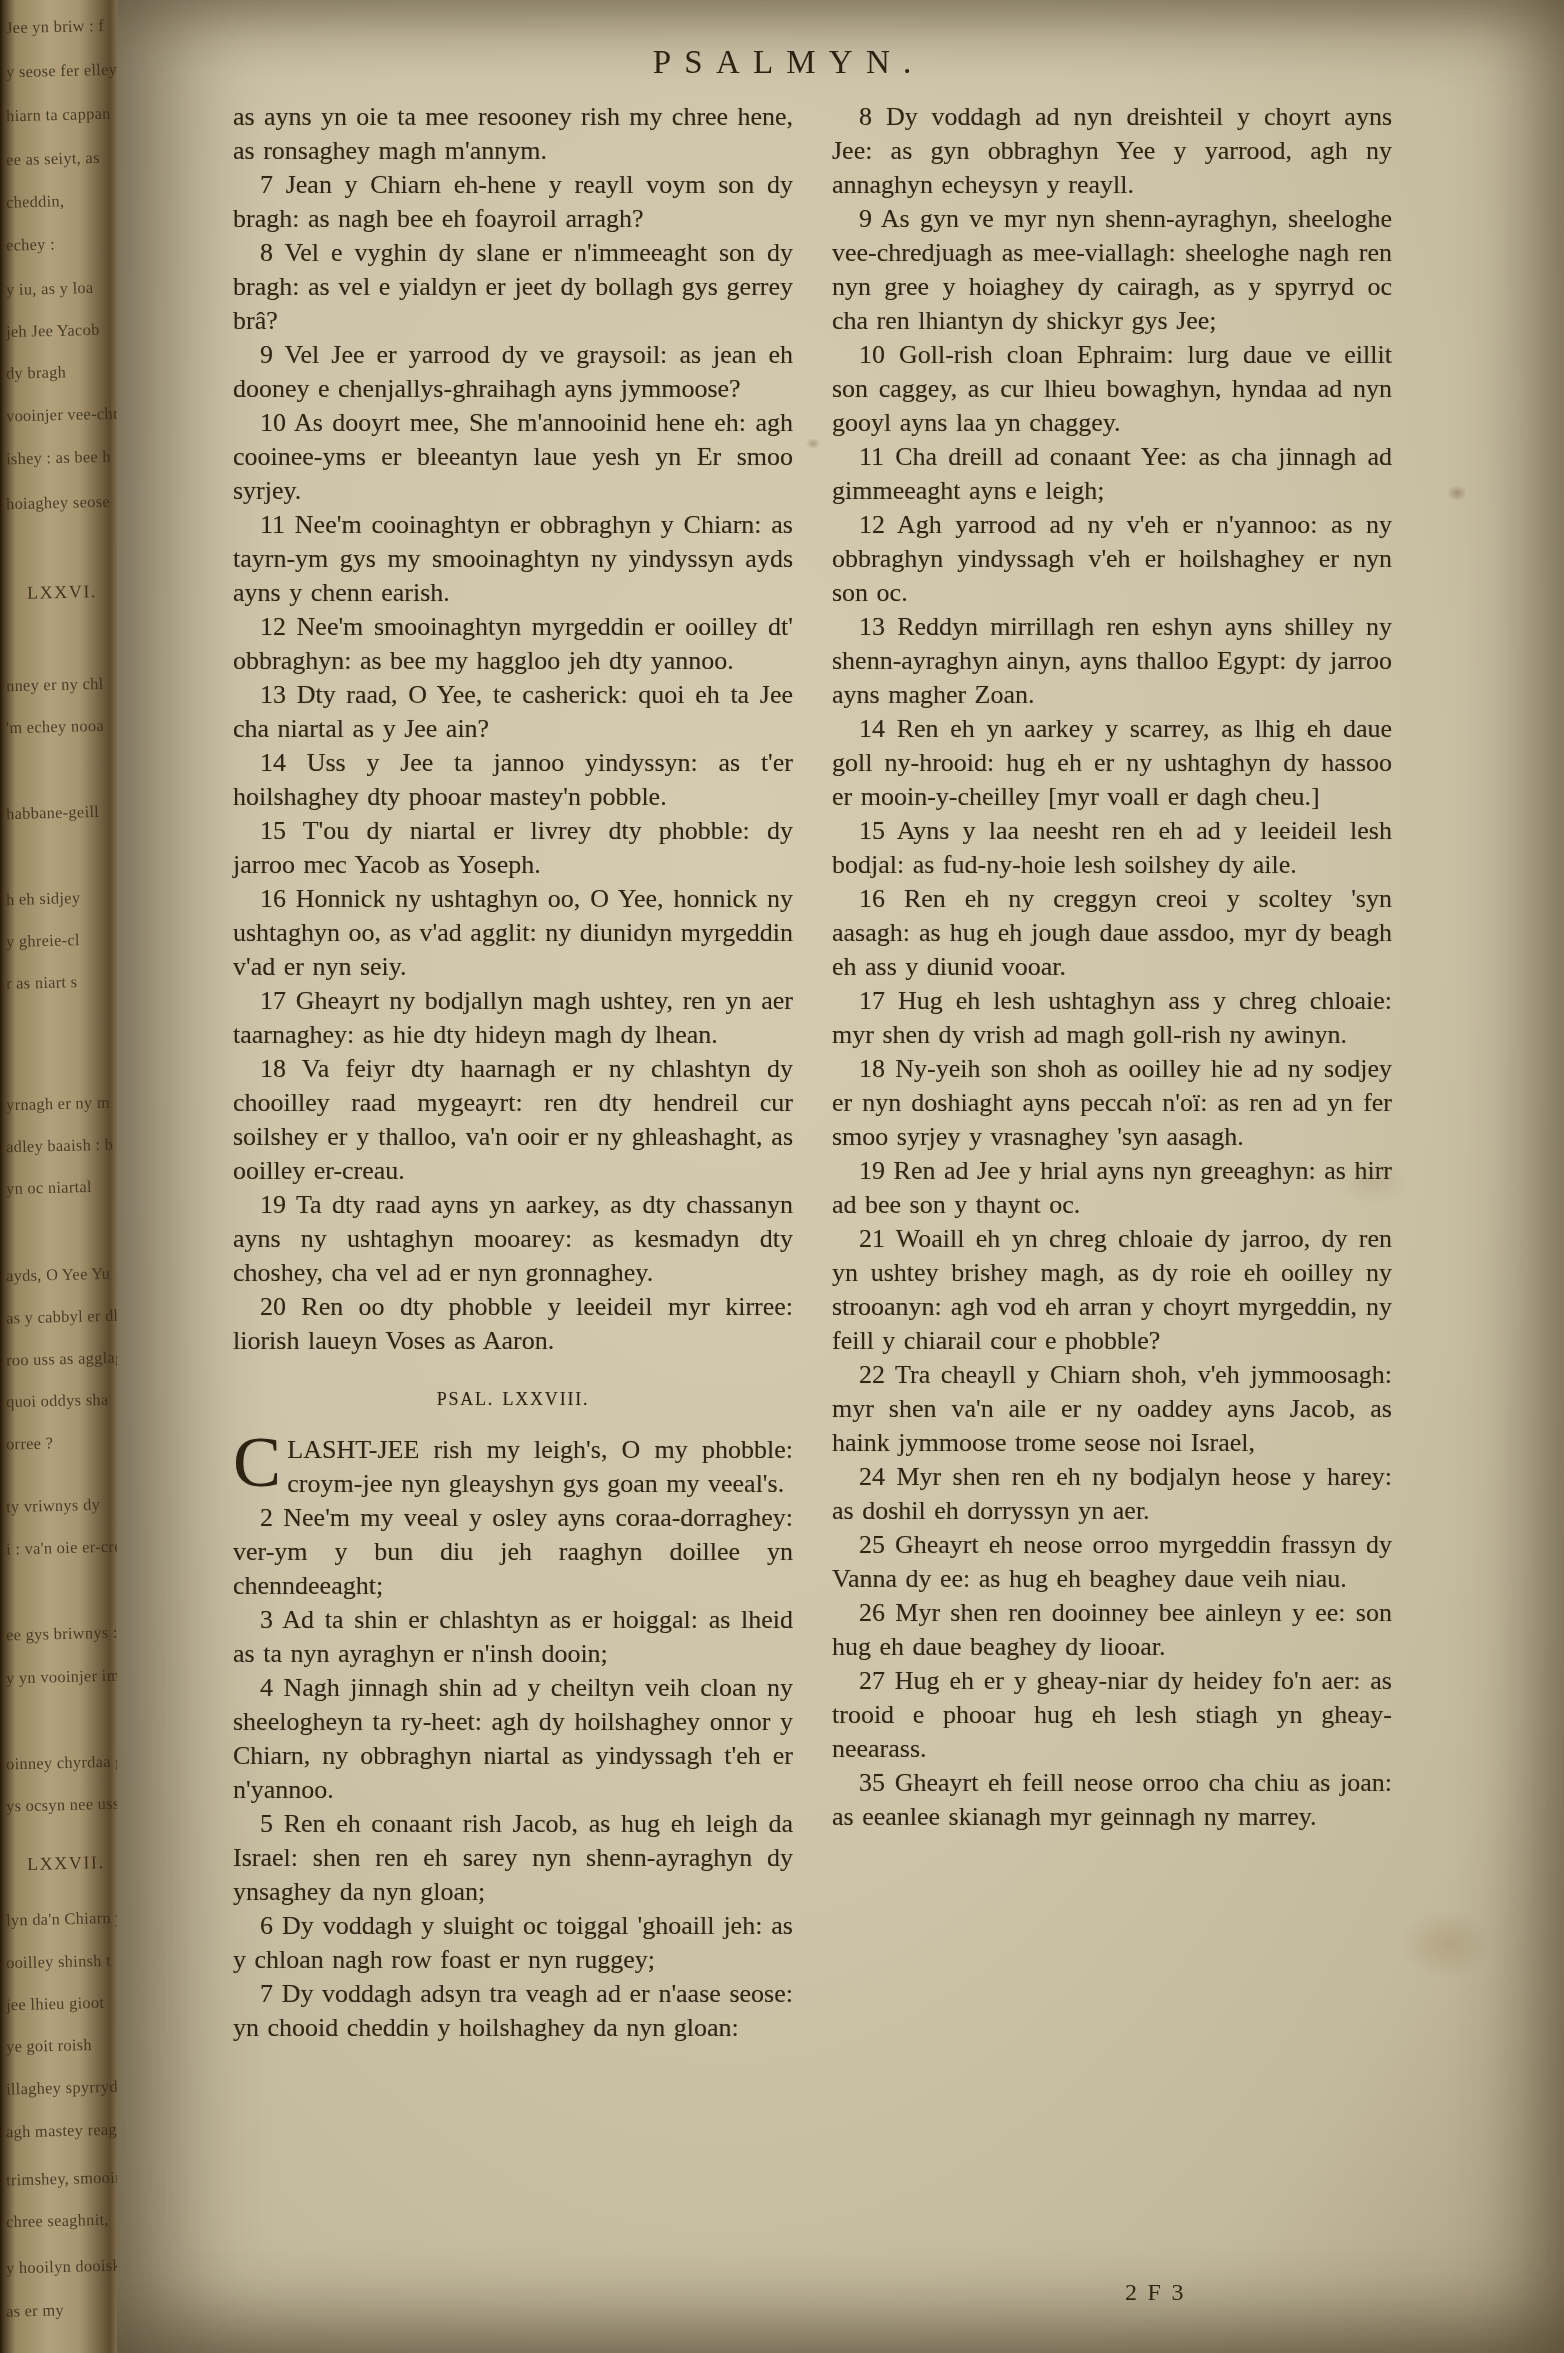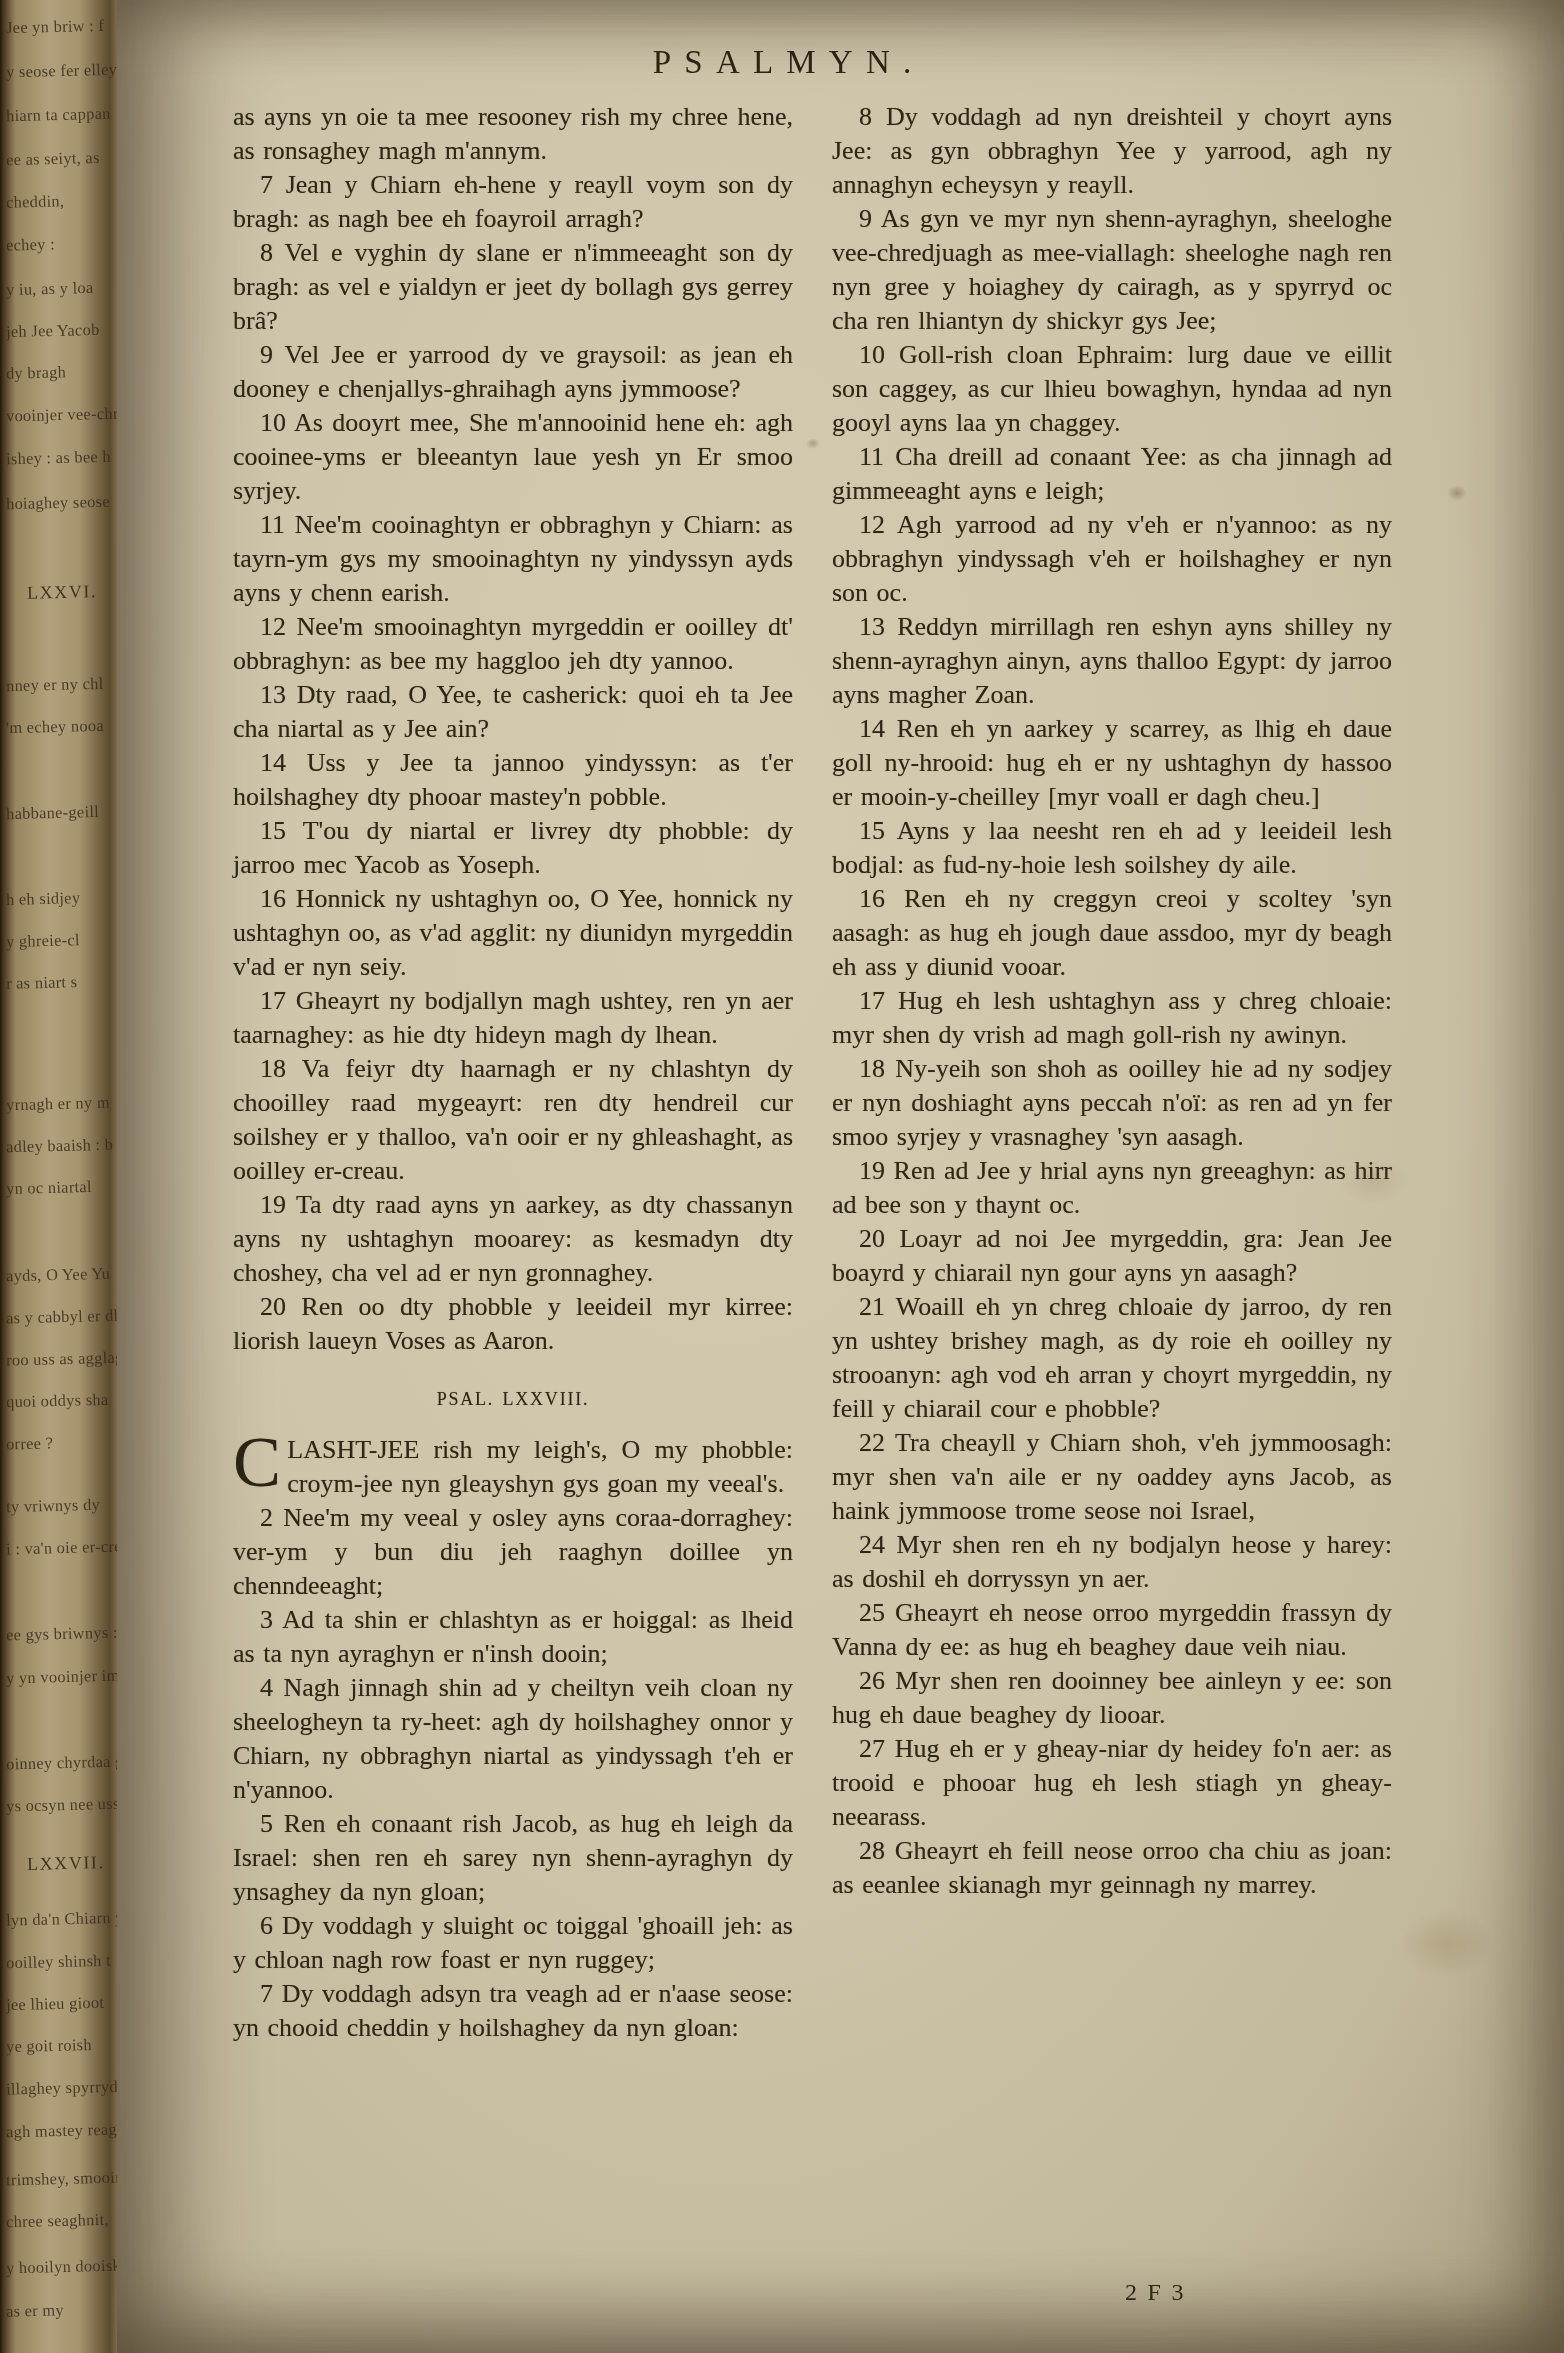--- a/index.html
+++ b/index.html
@@ -148,28 +148,27 @@
         <p class="verse"><span class="vnum">10</span> Goll-rish cloan Ephraim: lurg daue ve eillit son caggey, as cur lhieu bowaghyn, hyndaa ad nyn gooyl ayns laa yn chaggey.</p>
         <p class="verse"><span class="vnum">11</span> Cha dreill ad conaant Yee: as cha jinnagh ad gimmeeaght ayns e leigh;</p>
         <p class="verse"><span class="vnum">12</span> Agh yarrood ad ny v'eh er n'yannoo: as ny obbraghyn yindyssagh v'eh er hoilshaghey er nyn son oc.</p>
         <p class="verse"><span class="vnum">13</span> Reddyn mirrillagh ren eshyn ayns shilley ny shenn-ayraghyn ainyn, ayns thalloo Egypt: dy jarroo ayns magher Zoan.</p>
         <p class="verse"><span class="vnum">14</span> Ren eh yn aarkey y scarrey, as lhig eh daue goll ny-hrooid: hug eh er ny ushtaghyn dy hassoo er mooin-y-cheilley [myr voall er dagh cheu.]</p>
         <p class="verse"><span class="vnum">15</span> Ayns y laa neesht ren eh ad y leeideil lesh bodjal: as fud-ny-hoie lesh soilshey dy aile.</p>
         <p class="verse"><span class="vnum">16</span> Ren eh ny creggyn creoi y scoltey 'syn aasagh: as hug eh jough daue assdoo, myr dy beagh eh ass y diunid vooar.</p>
         <p class="verse"><span class="vnum">17</span> Hug eh lesh ushtaghyn ass y chreg chloaie: myr shen dy vrish ad magh goll-rish ny awinyn.</p>
         <p class="verse"><span class="vnum">18</span> Ny-yeih son shoh as ooilley hie ad ny sodjey er nyn doshiaght ayns peccah n'oï: as ren ad yn fer smoo syrjey y vrasnaghey 'syn aasagh.</p>
         <p class="verse"><span class="vnum">19</span> Ren ad Jee y hrial ayns nyn greeaghyn: as hirr ad bee son y thaynt oc.</p>
-        <p class="verse"><span class="vnum">20</span> Loayr ad noi Jee myrgeddin, gra: Jean Jee boayrd y chiarail nyn gour ayns yn aasagh?</p>
         <p class="verse"><span class="vnum">21</span> Woaill eh yn chreg chloaie dy jarroo, dy ren yn ushtey brishey magh, as dy roie eh ooilley ny strooanyn: agh vod eh arran y choyrt myrgeddin, ny feill y chiarail cour e phobble?</p>
         <p class="verse"><span class="vnum">22</span> Tra cheayll y Chiarn shoh, v'eh jymmoosagh: myr shen va'n aile er ny oaddey ayns Jacob, as haink jymmoose trome seose noi Israel,</p>
         <p class="verse"><span class="vnum">24</span> Myr shen ren eh ny bodjalyn heose y harey: as doshil eh dorryssyn yn aer.</p>
         <p class="verse"><span class="vnum">25</span> Gheayrt eh neose orroo myrgeddin frassyn dy Vanna dy ee: as hug eh beaghey daue veih niau.</p>
         <p class="verse"><span class="vnum">26</span> Myr shen ren dooinney bee ainleyn y ee: son hug eh daue beaghey dy liooar.</p>
         <p class="verse"><span class="vnum">27</span> Hug eh er y gheay-niar dy heidey fo'n aer: as trooid e phooar hug eh lesh stiagh yn gheay-neearass.</p>
-        <p class="verse"><span class="vnum">28</span> Gheayrt eh feill neose orroo cha chiu as joan: as eeanlee skianagh myr geinnagh ny marrey.</p>
+        <p class="verse"><span class="vnum">35</span> Gheayrt eh feill neose orroo cha chiu as joan: as eeanlee skianagh myr geinnagh ny marrey.</p>
       </div>
   </div>
 
   <div class="signature">2 F 3</div>
 
   <div class="stain s1"></div>
   <div class="stain s2"></div>
   <div class="stain s3"></div>
   <div class="stain s4"></div>
 </div>

